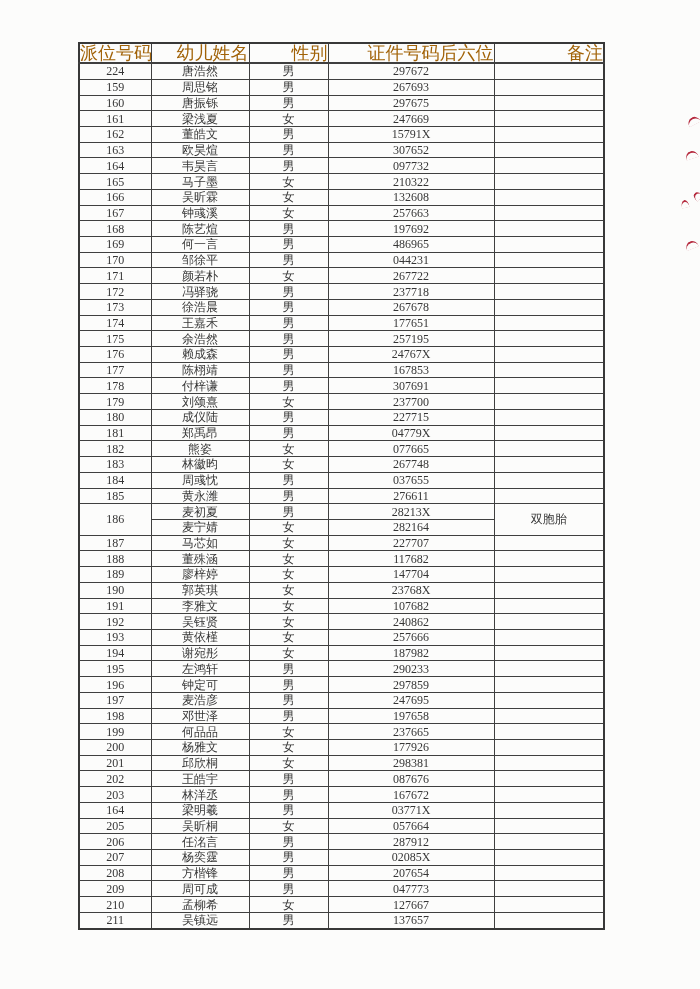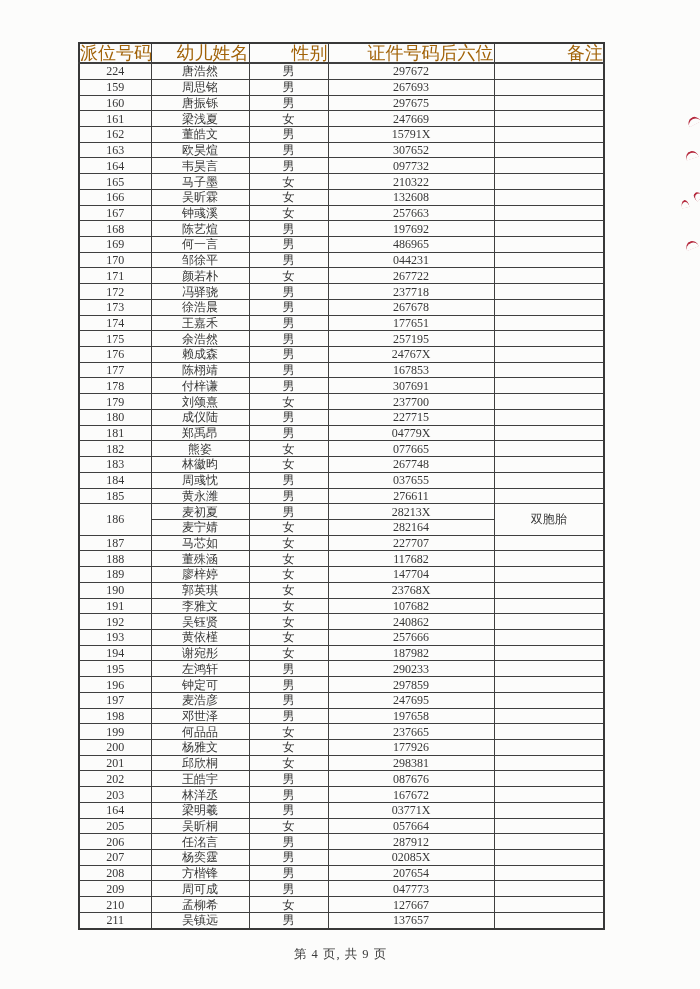--- a/index.html
+++ b/index.html
@@ -462,21 +462,20 @@
         <tr>
           <td>211</td>
           <td>吴镇远</td>
           <td>男</td>
           <td>137657</td>
           <td></td>
         </tr>
       </tbody>
   </table>
 
-  <div class="footer">第 4 页, 共 9 页</div>
 
   <span class="red-mark m1"></span>
   <span class="red-mark m2"></span>
   <span class="red-mark m3"></span>
   <span class="red-mark m4"></span>
   <span class="red-mark m5"></span>
 
 </div>
 
 </body></html>

